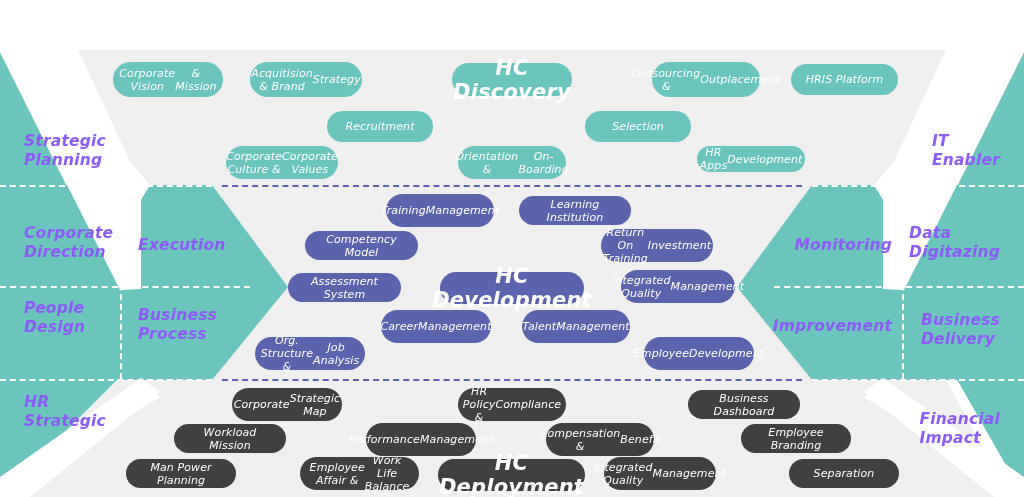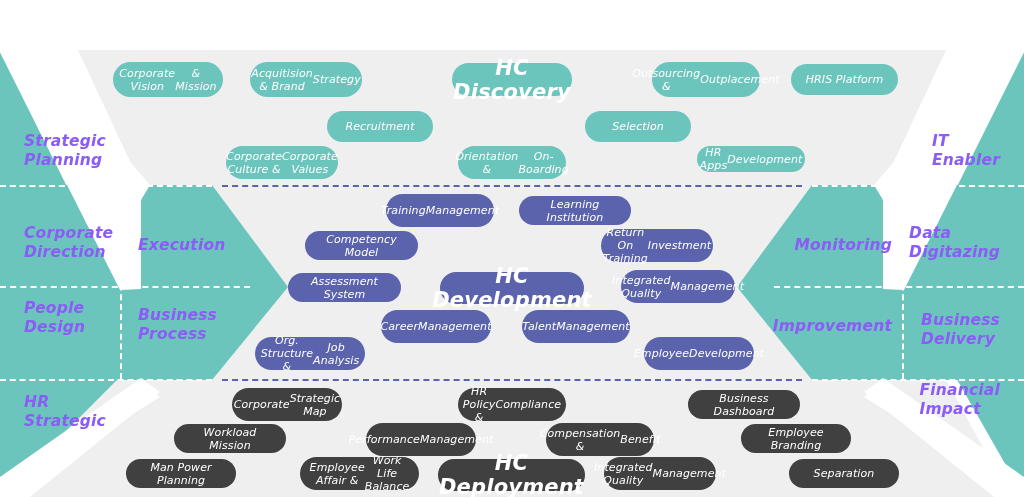--- a/index.html
+++ b/index.html
@@ -142,21 +142,21 @@
   <div class="wlabel" style="left:138px; top:236px;">Execution</div>
   <div class="wlabel" style="left:24px; top:299px;"><span>People</span><br><span>Design</span></div>
   <div class="wlabel" style="left:138px; top:306px;"><span>Business</span><br><span>Process</span></div>
   <div class="wlabel" style="left:24px; top:393px;"><span>HR</span><br><span>Strategic</span></div>
 
   <div class="wlabel right" style="right:24px; top:132px;"><span>IT</span><br><span>Enabler</span></div>
   <div class="wlabel right" style="right:132px; top:236px;">Monitoring</div>
   <div class="wlabel right" style="right:24px; top:224px;"><span>Data</span><br><span>Digitazing</span></div>
   <div class="wlabel right" style="right:132px; top:317px;">Improvement</div>
   <div class="wlabel right" style="right:24px; top:311px;"><span>Business</span><br><span>Delivery</span></div>
-  <div class="wlabel right" style="right:24px; top:381px;font-style:italic;"><span>Financial</span><br><span>Impact</span></div>
+  <div class="wlabel right" style="right:24px; top:410px;font-style:italic;"><span>Financial</span><br><span>Impact</span></div>
 
   <div class="pill teal" style="left:113px; top:62px; width:110px; height:35px;">
       <span>Corporate Vision</span>
       <br>
       <span>&amp; Mission</span>
     </div>
   <div class="pill teal" style="left:250px; top:62px; width:112px; height:35px;">
       <span>Acquitision &amp; Brand</span>
       <br>
       <span>Strategy</span>

